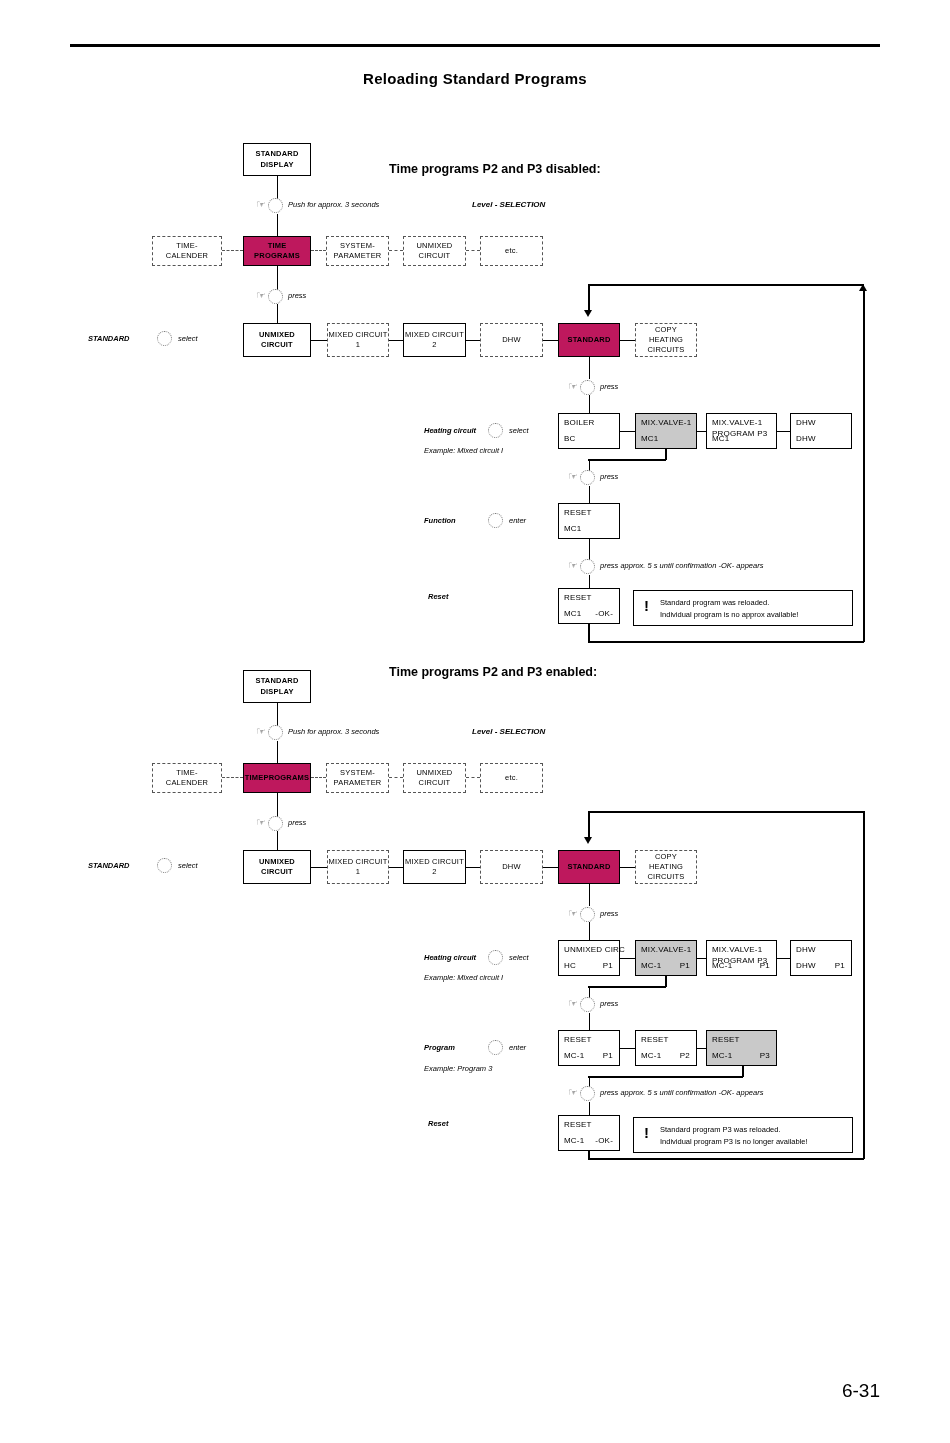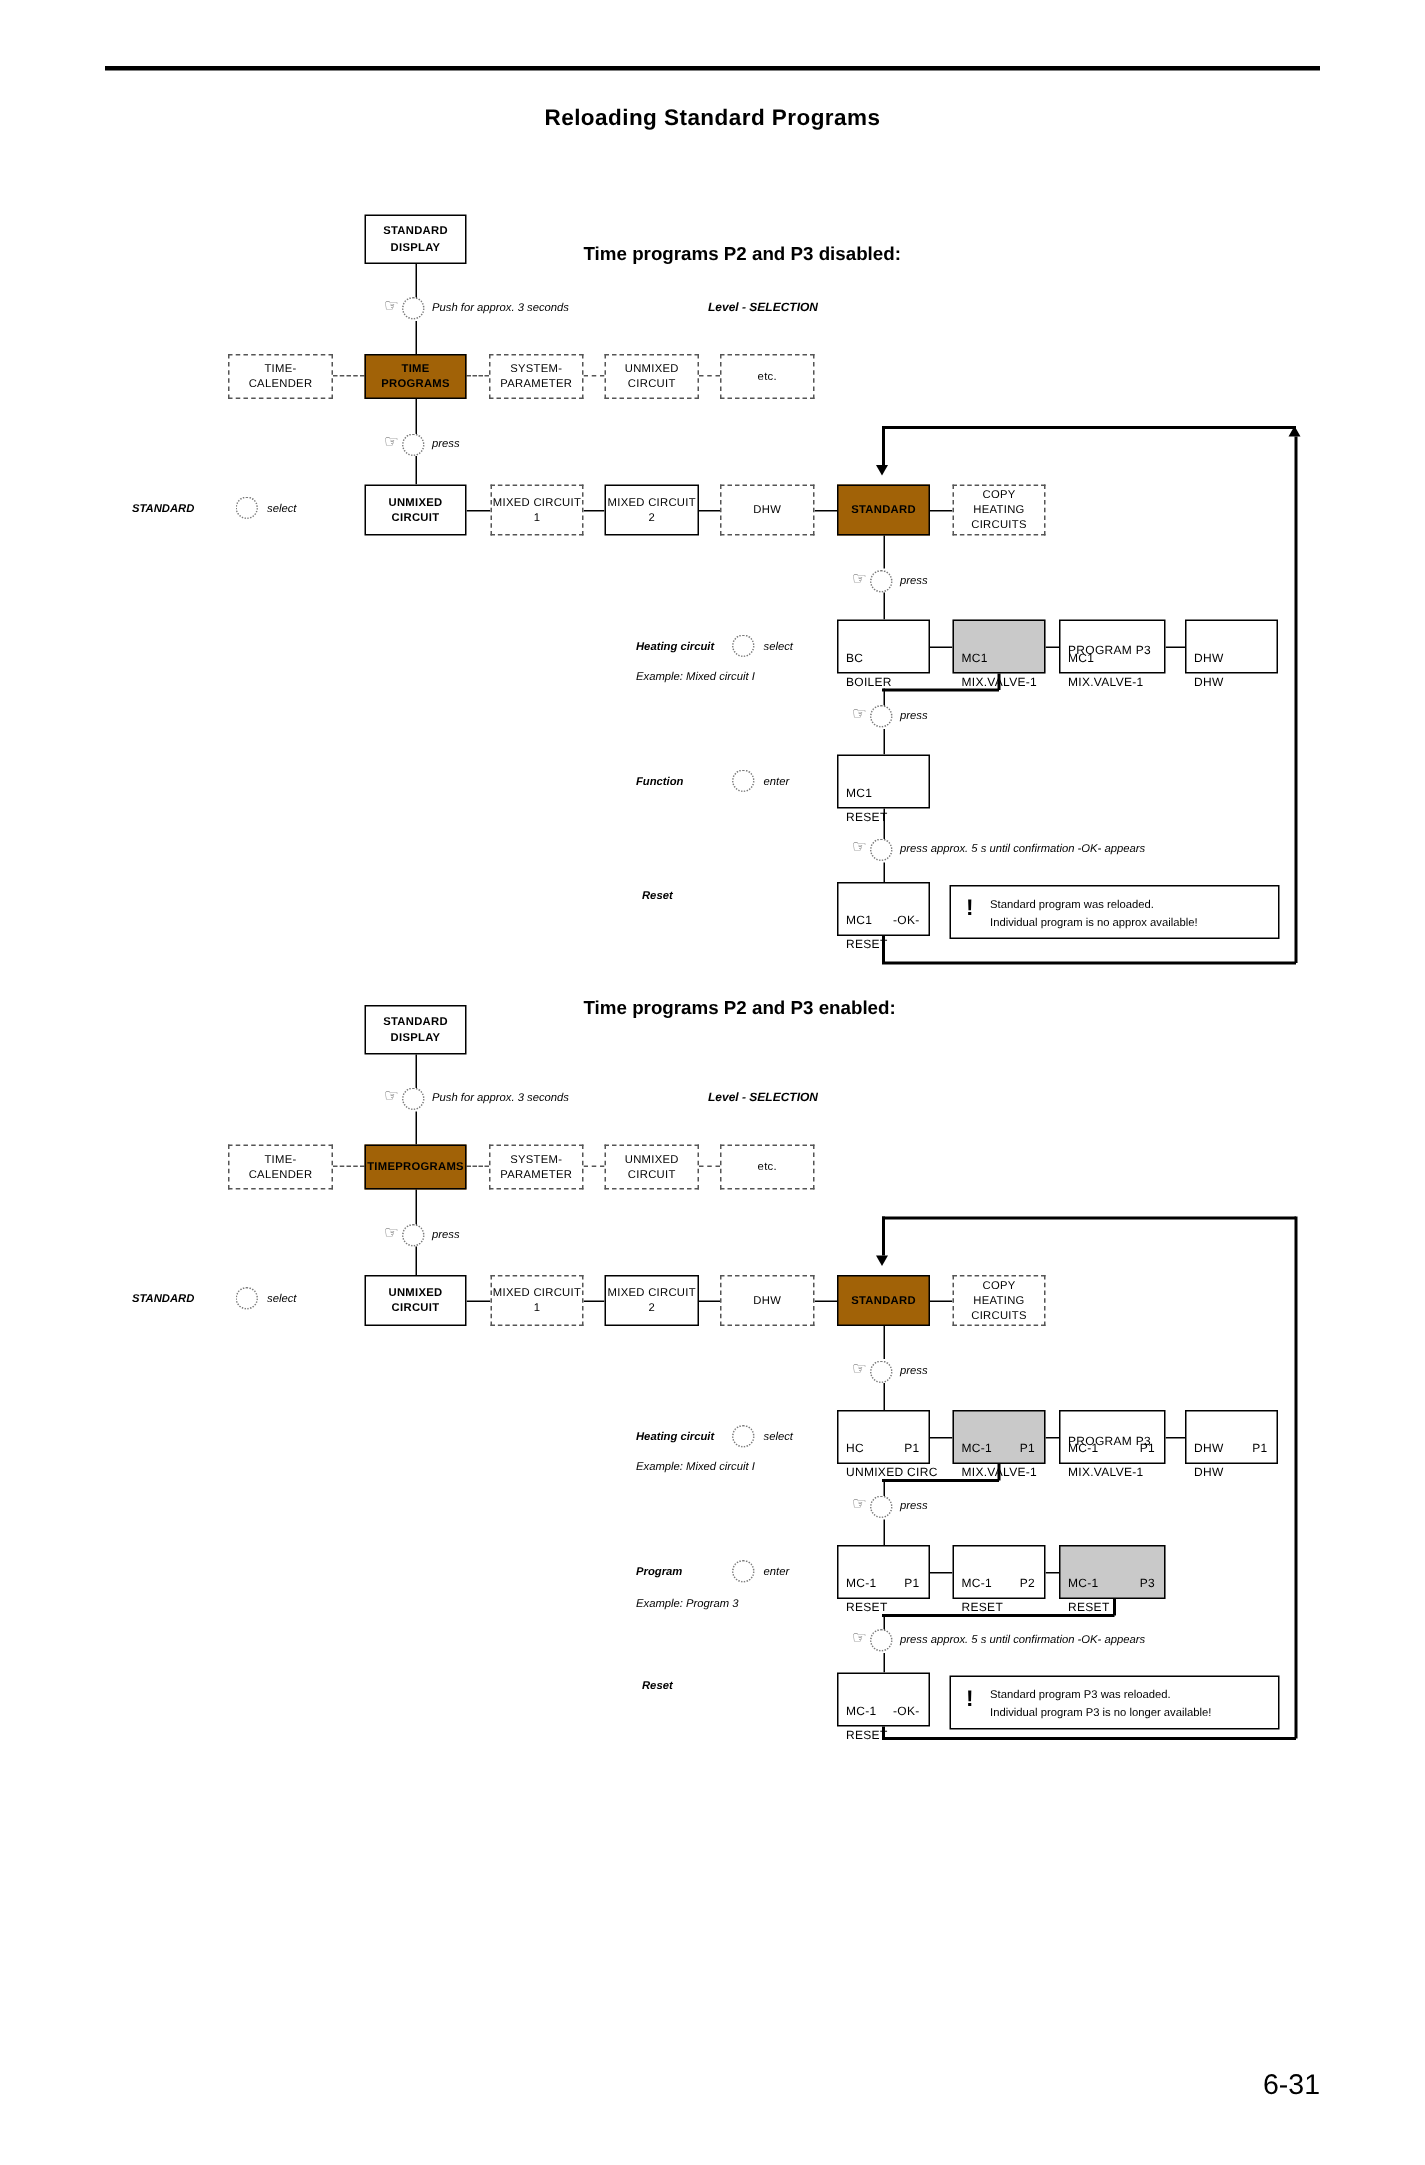--- a/index.html
+++ b/index.html
@@ -25,28 +25,28 @@
   
   .sec{position:absolute;left:0;width:950px;}
 
   .sec-title{position:absolute;font-size:12.5px;font-weight:bold;white-space:nowrap;}
 
   .box{position:absolute;box-sizing:border-box;background:#fff;
        border:1px solid #000;display:flex;align-items:center;justify-content:center;
        text-align:center;font-size:7.5px;line-height:1.35;letter-spacing:.2px;}
   .box.dashed{border:1px dashed #555;}
   .box.thick{border:1.6px solid #000;}
-  .box.shaded{background:#a16207;border:1.4px solid #000;}
+  .box.shaded{background:#be185d;border:1.4px solid #000;}
   .box.bold-txt{font-weight:bold;}
 
   
   .lcd{position:absolute;box-sizing:border-box;background:#fff;border:1px solid #000;
        font-size:8px;letter-spacing:.2px;}
   .lcd.shaded{background:#c9c9c9;}
-  .lcd .l1{position:absolute;left:5px;top:4px;white-space:nowrap;margin-top:32px;}
+  .lcd .l1{position:absolute;left:5px;top:4px;white-space:nowrap;}
   .lcd .l2{position:absolute;left:5px;top:15px;white-space:nowrap;}
   .lcd .r1{position:absolute;left:5px;bottom:5px;white-space:nowrap;}
   .lcd .r2{position:absolute;right:6px;bottom:5px;white-space:nowrap;}
 
   
   .note{position:absolute;box-sizing:border-box;border:1px solid #000;background:#fff;
         font-size:7.5px;line-height:1.55;padding:6px 8px 6px 26px;}
   .note .excl{position:absolute;left:10px;top:7px;font-size:15px;font-weight:bold;
               line-height:1;}
 

